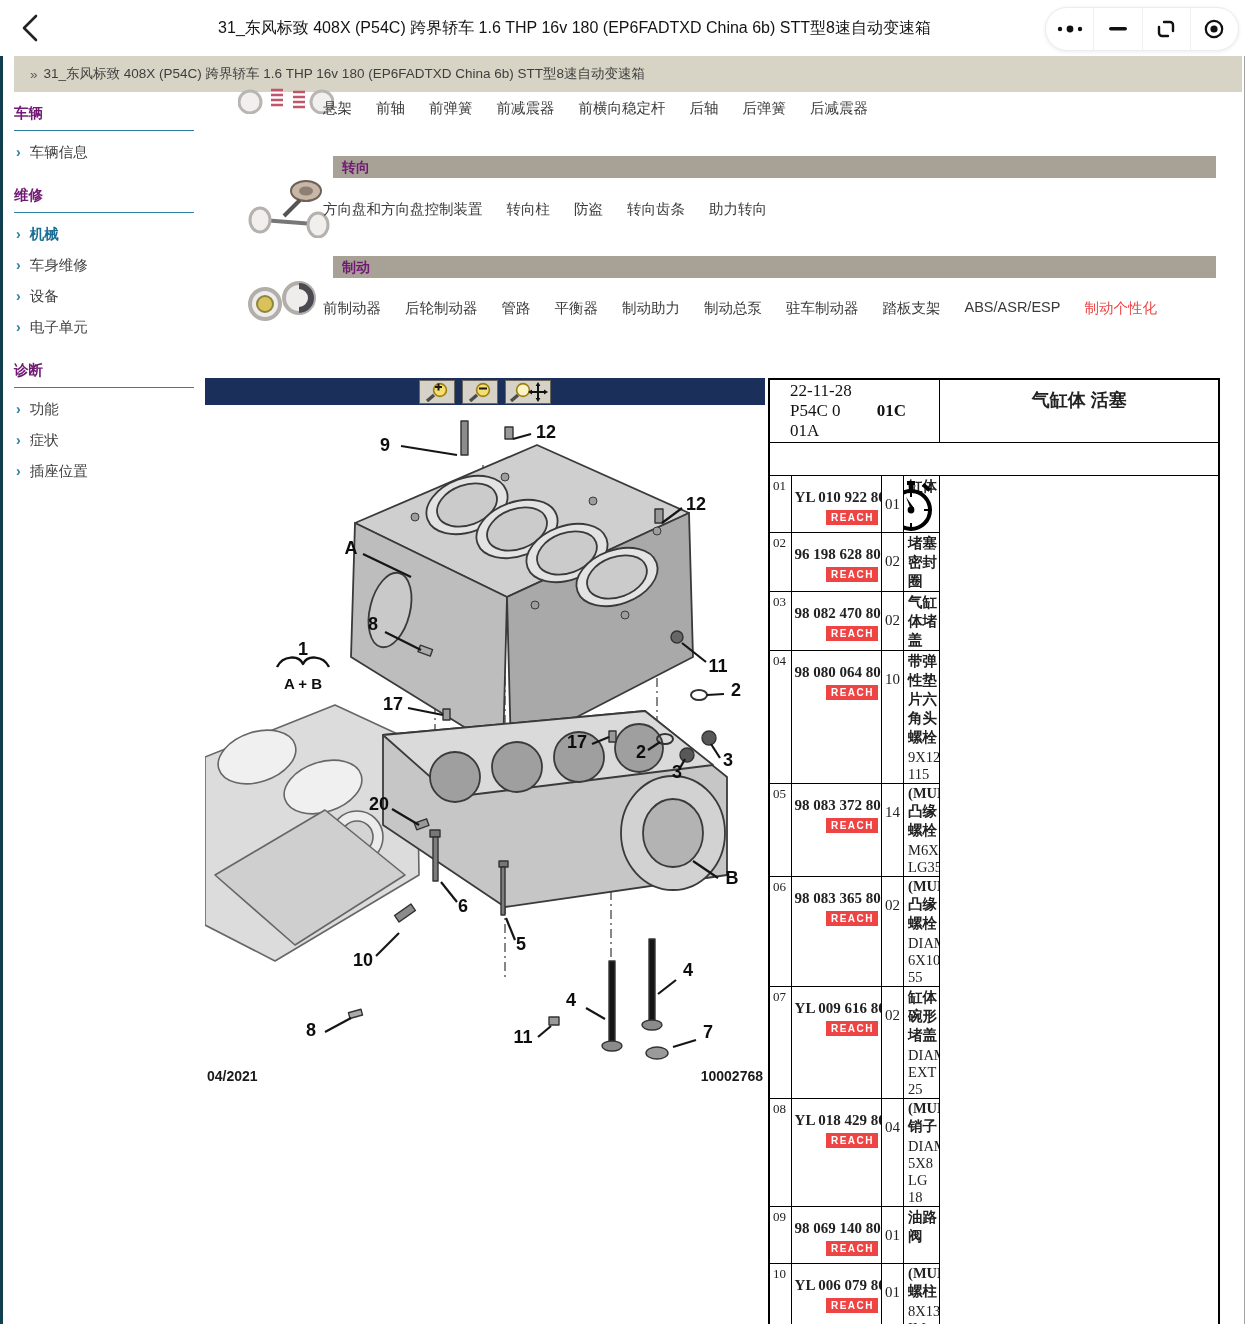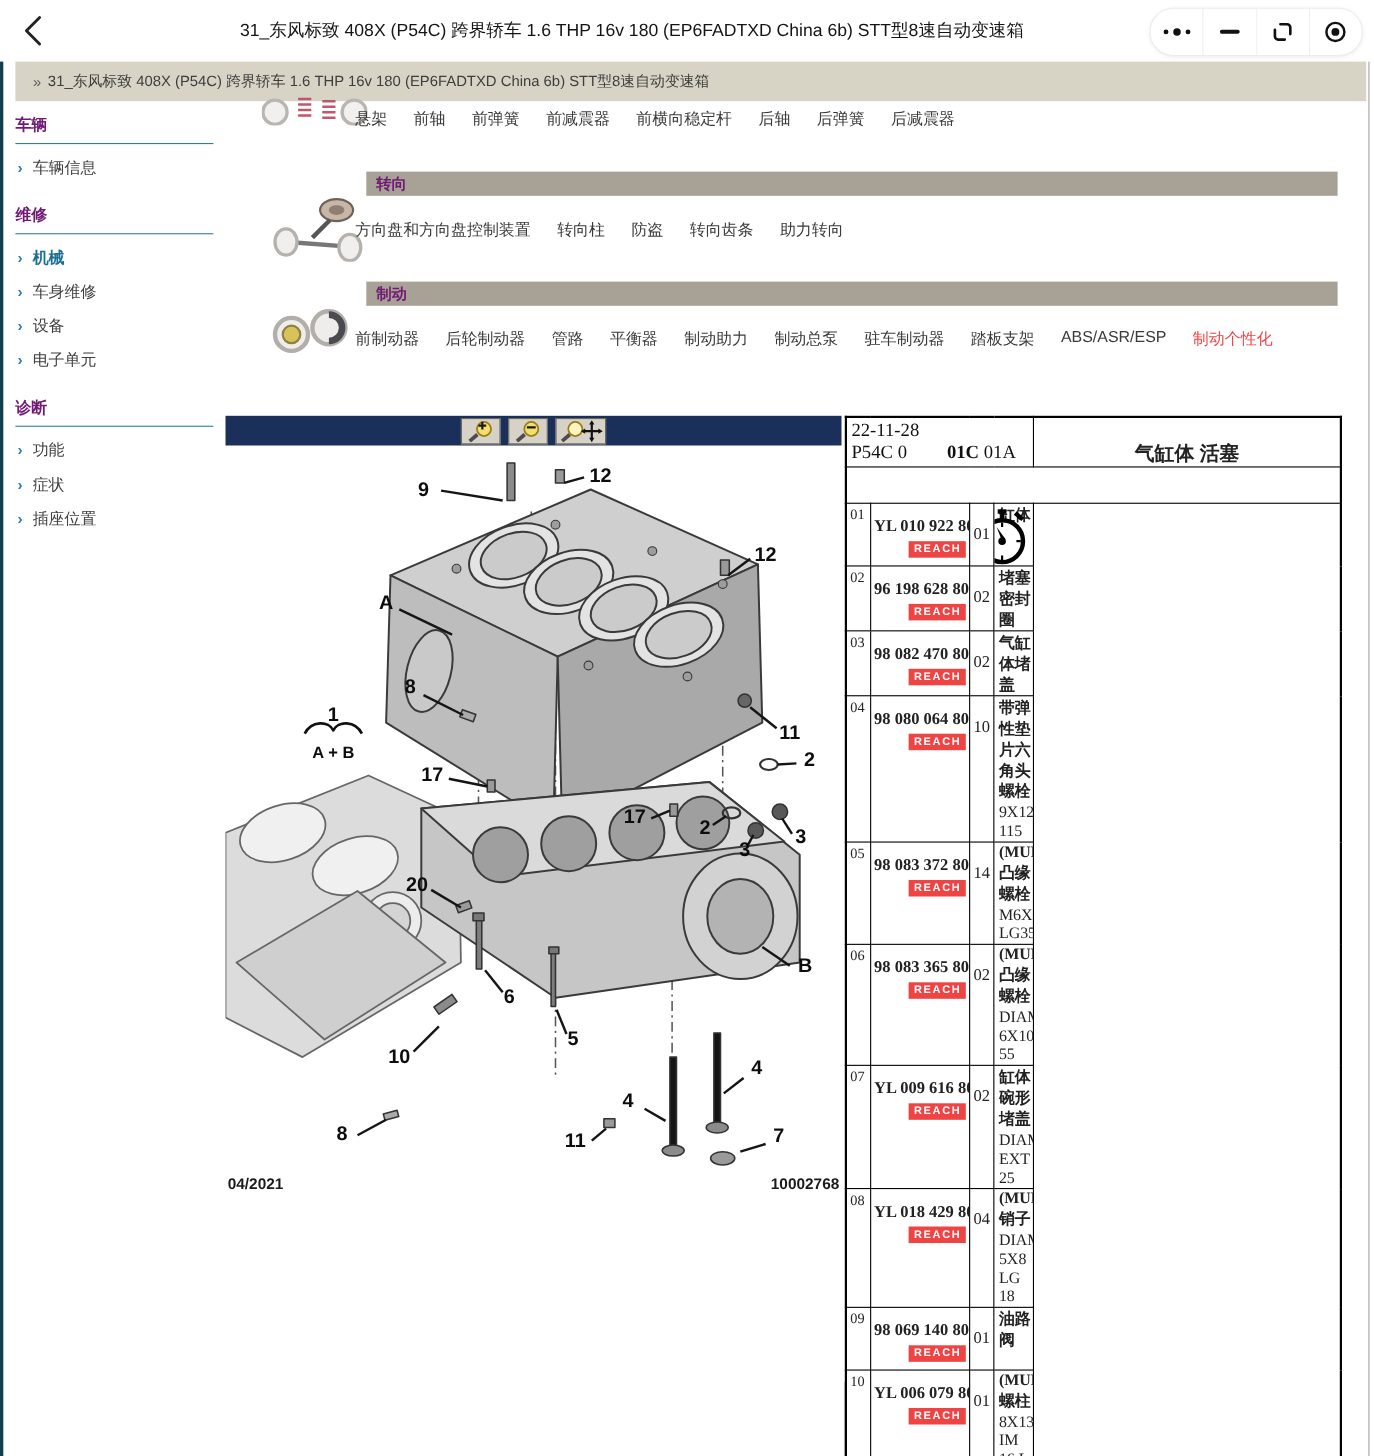--- a/index.html
+++ b/index.html
@@ -59,23 +59,23 @@
   .co-small { font:bold 15px "Liberation Sans",sans-serif; fill:#0d0d0d; }
   .co-line { stroke:#151515; stroke-width:2.2; }
   .foot-txt { font:bold 14px "Liberation Sans",sans-serif; fill:#1a1a1a; }
 
   
   .pt-wrap { position:absolute; left:768px; top:378px; }
   table.pt { border-collapse:collapse; table-layout:fixed; width:452px;
     font-family:"Liberation Serif","DejaVu Serif",serif; }
   table.pt td { border:1px solid #000; vertical-align:top; overflow:hidden; }
   table.pt { border:2px solid #000; }
-  td.th-left { height:42px; padding:1px 4px; font-size:17px; color:#111; }
+  td.th-left { height:42px; padding:1px 20px; font-size:17px; color:#111; }
   td.th-left .code b { font-weight:bold;margin-left:32px; }
-  td.th-title { text-align:center; font-weight:bold; font-size:18px; padding-top:20px;
+  td.th-title { text-align:center; font-weight:bold; font-size:18px; padding-top:8px;
     font-family:"Liberation Sans",sans-serif; }
   td.empty-row { height:33px; }
   tr.data td { height:57px; }
   td.tno { font-size:13px; padding:2px 0 0 3px; }
   td.tpart { position:relative; }
   .pn { font-weight:bold; font-size:15px; padding:13px 0 0 3px; white-space:nowrap; cursor:pointer; }
   .bw { text-align:right; padding:1px 3px 0 0; }
   .reach { display:inline-block; background:#ef4444; color:#fff; font:bold 10px "Liberation Sans",sans-serif;
     letter-spacing:1.5px; padding:2px 4px 2px 5px; cursor:pointer; }
   td.tqty { text-align:center; font-size:15px; padding-top:20px; }

